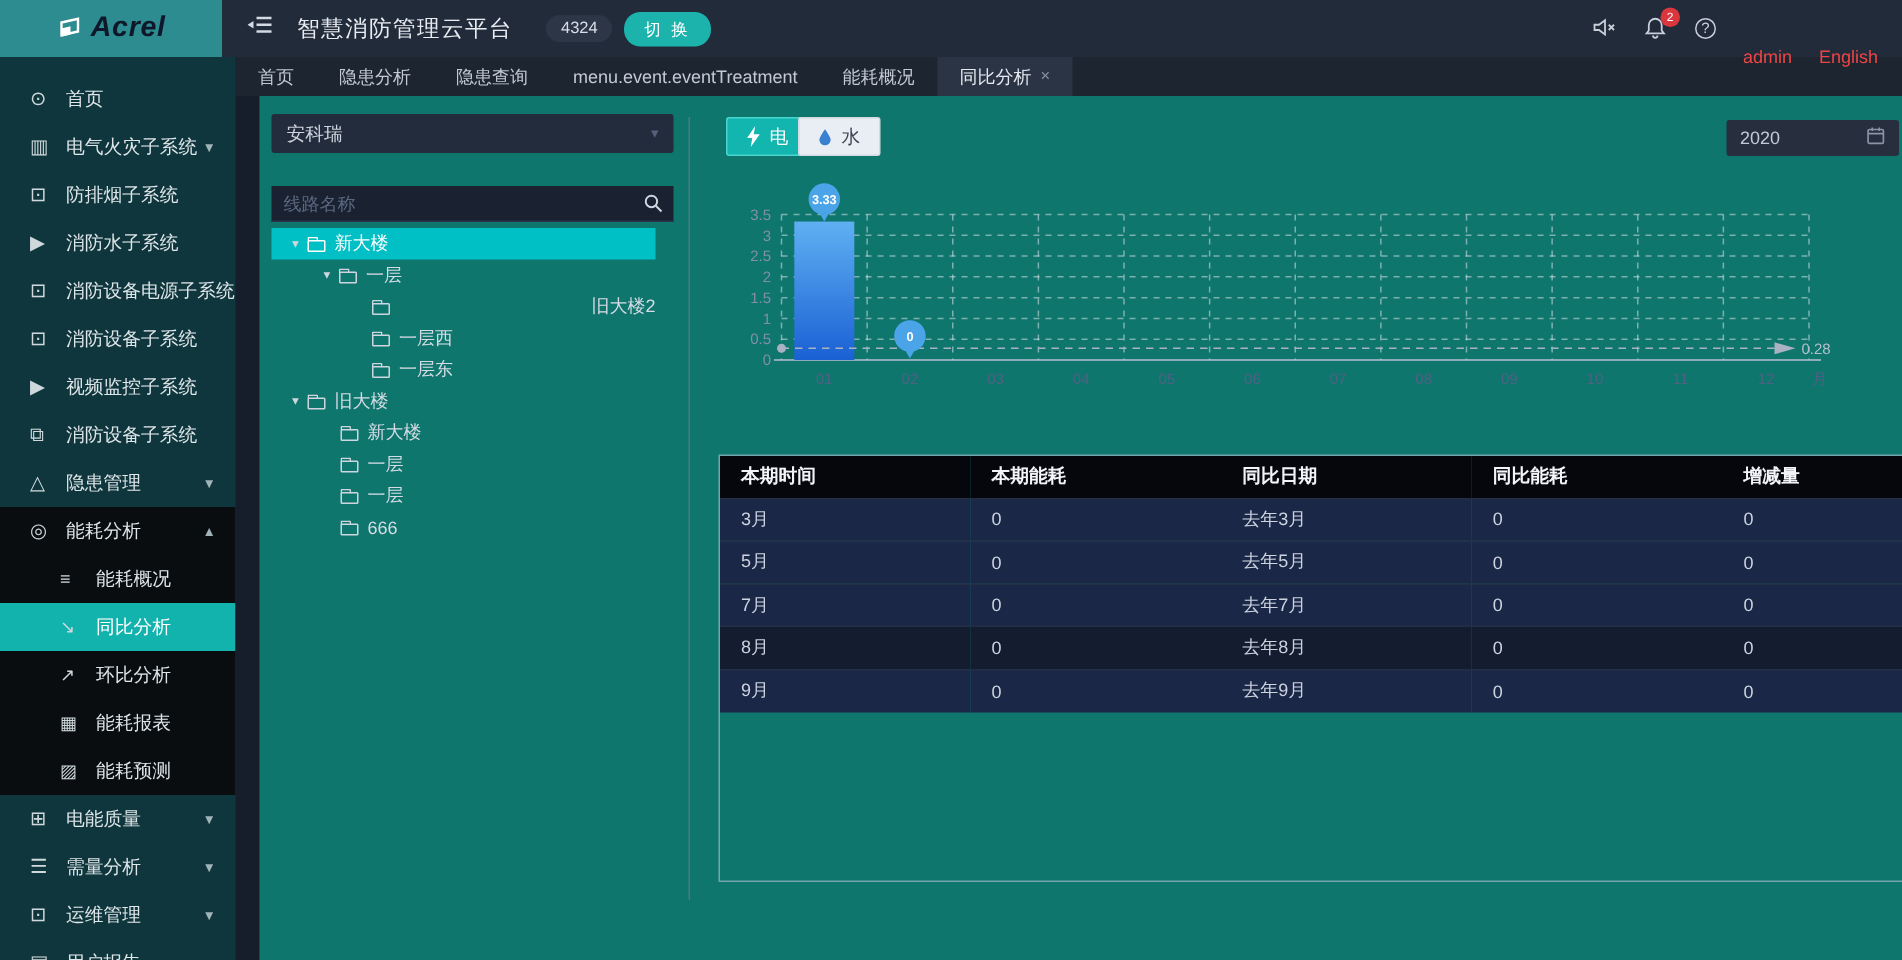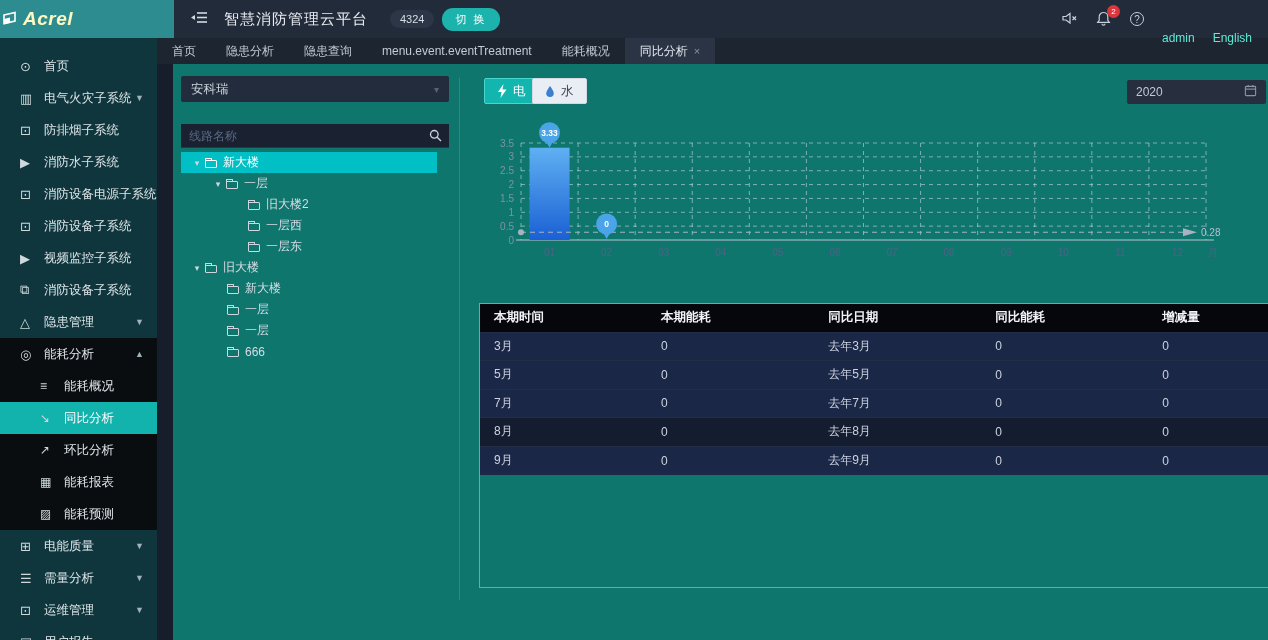--- a/index.html
+++ b/index.html
@@ -1,31 +1,31 @@
 <!DOCTYPE html>
 <html><head>
 <meta charset="utf-8">
 <style>
   * { margin:0; padding:0; box-sizing:border-box; }
   html,body { width:1268px; height:640px; overflow:hidden; background:#161e2c;
     font-family:"Liberation Sans","DejaVu Sans",sans-serif; }
 
   
   .header { position:absolute; top:0; left:0; width:1268px; height:38px; background:#222b3a; z-index:30; display:flex; align-items:center; }
-  .logo { width:174px; height:38px; background:#2d8c90; color:#fef9c3; display:flex; align-items:center; gap:5px; }
+  .logo { width:148px; height:38px; background:#2d8c90; color:#0f172a; display:flex; align-items:center; justify-content:center; gap:5px; }
   .logo-text { font-size:19px; font-weight:bold; font-style:italic; letter-spacing:.5px; }
   .fold-icon { margin-left:17px; cursor:pointer; }
   .app-title { color:#e8ecf2; font-size:15px; font-weight:normal; margin-left:16px; letter-spacing:1px; }
   .count-badge { margin-left:22px; background:#2c3647; color:#d8dee8; font-size:11px; padding:3px 10px; border-radius:10px; }
   .switch-btn { margin-left:8px; background:#1cb3ac; color:#fff; font-size:11px; padding:4px 13px; border-radius:11px; border:none; cursor:pointer; letter-spacing:2px; }
   .header-right { margin-left:auto; display:flex; align-items:center; gap:18px; padding-right:16px; color:#c8cfda; }
   .hicon { position:relative; width:16px; height:16px; cursor:pointer; }
   .bell-badge { position:absolute; top:-6px; right:-8px; background:#d9363e; color:#fff; font-size:8px; width:13px; height:13px; border-radius:50%; display:flex; align-items:center; justify-content:center; }
   .help-icon { width:14px; height:14px; border:1px solid #c8cfda; border-radius:50%; font-size:10px; display:flex; align-items:center; justify-content:center; cursor:pointer; }
-  .header-user, .header-lang { font-size:12px; color:#5eead4; cursor:pointer;margin-top:38px; }
+  .header-user, .header-lang { font-size:12px; color:#ef4444; cursor:pointer;margin-top:38px; }
 
   
   .sidebar { position:absolute; top:38px; left:0; width:157px; height:602px; background:#0e363c; padding-top:12px; overflow:hidden; z-index:20; }
   .menu-item { height:32px; display:flex; align-items:center; padding-left:20px; color:#dfe6ea; font-size:12.5px; cursor:pointer; white-space:nowrap; }
   .menu-item .mi-icon { width:15px; margin-right:9px; font-size:13px; color:#cfd9dc; flex:none; }
   .menu-item .chev { margin-left:auto; margin-right:13px; font-size:9px; color:#9fb3b8; }
   .menu-group-open { background:#0a0d10; }
   .submenu-item { height:32px; display:flex; align-items:center; padding-left:40px; color:#dfe6ea; font-size:12.5px; cursor:pointer; }
   .submenu-item .mi-icon { width:15px; margin-right:9px; font-size:12px; color:#cfd9dc; }
   .submenu-item.active { background:#12b2ad; color:#fff; }
@@ -55,21 +55,21 @@
   .folder { position:relative; width:12px; height:8px; border:1px solid #cfd6e0; border-radius:1px; margin:0 6px 0 2px; flex:none; margin-top:2px; }
   .folder::before { content:""; position:absolute; left:-1px; top:-3px; width:5px; height:2px; border:1px solid #cfd6e0; border-bottom:none; border-radius:1px 1px 0 0; }
   .tree-row.selected .folder, .tree-row.selected .folder::before { border-color:#fff; }
 
   
   .right-region { position:absolute; left:298px; top:0; width:795px; height:576px; }
   .toolbar { position:absolute; left:0; top:14px; width:100%; height:26px; }
   .energy-btn { position:absolute; top:0; height:26px; border-radius:2px; font-size:12.5px; display:flex; align-items:center; gap:6px; cursor:pointer; padding:0 12px; }
   .btn-electric { left:13px; background:#13b5af; border:1px solid #49d6cf; color:#fff; }
   .btn-water { left:61px; background:#e9edf4; border:1px solid #d4d9e2; color:#3c4350; }
-  .year-picker { position:absolute; right:0; top:2px; width:139px; height:24px; background:#272f3f; border-radius:2px; display:flex; align-items:center; padding:0 9px; color:#c2cad8; font-size:12px; cursor:pointer; }
+  .year-picker { position:absolute; right:0; top:2px; width:115px; height:24px; background:#272f3f; border-radius:2px; display:flex; align-items:center; padding:0 9px; color:#c2cad8; font-size:12px; cursor:pointer; }
   .year-picker .cal { margin-left:auto; }
 
   .chart-wrap { position:absolute; left:0; top:46px; width:793px; height:180px; }
 
   
   .table-wrap { position:absolute; left:8px; top:239px; width:910px; height:285px; overflow:hidden; border:1px solid rgba(195,205,222,.55); }
   table.sync { width:100%; border-collapse:collapse; table-layout:fixed; }
   table.sync th { background:#06070c; color:#f2f4f8; font-size:12.5px; font-weight:bold; text-align:left; height:28px; padding-left:14px; }
   table.sync td { color:#ccd3df; font-size:12px; height:28.5px; padding-left:14px; border-top:1px solid #242f47; }
   tr.row-odd  td { background:#1b2747; }
@@ -250,21 +250,21 @@
         <div class="tree-row selected" style="padding-left: 10px;">
           <span class="tree-caret">▾</span>
           <span class="folder"></span>
           <span>新大楼</span>
         </div>
         <div class="tree-row" style="padding-left: 31px;">
           <span class="tree-caret">▾</span>
           <span class="folder"></span>
           <span>一层</span>
         </div>
-        <div class="tree-row" style="padding-left: 65px;">
+        <div class="tree-row" style="padding-left: 65px; justify-content: space-between;">
           <span class="folder"></span>
           <span>旧大楼2</span>
         </div>
         <div class="tree-row" style="padding-left: 65px;">
           <span class="folder"></span>
           <span>一层西</span>
         </div>
         <div class="tree-row" style="padding-left: 65px;">
           <span class="folder"></span>
           <span>一层东</span>

